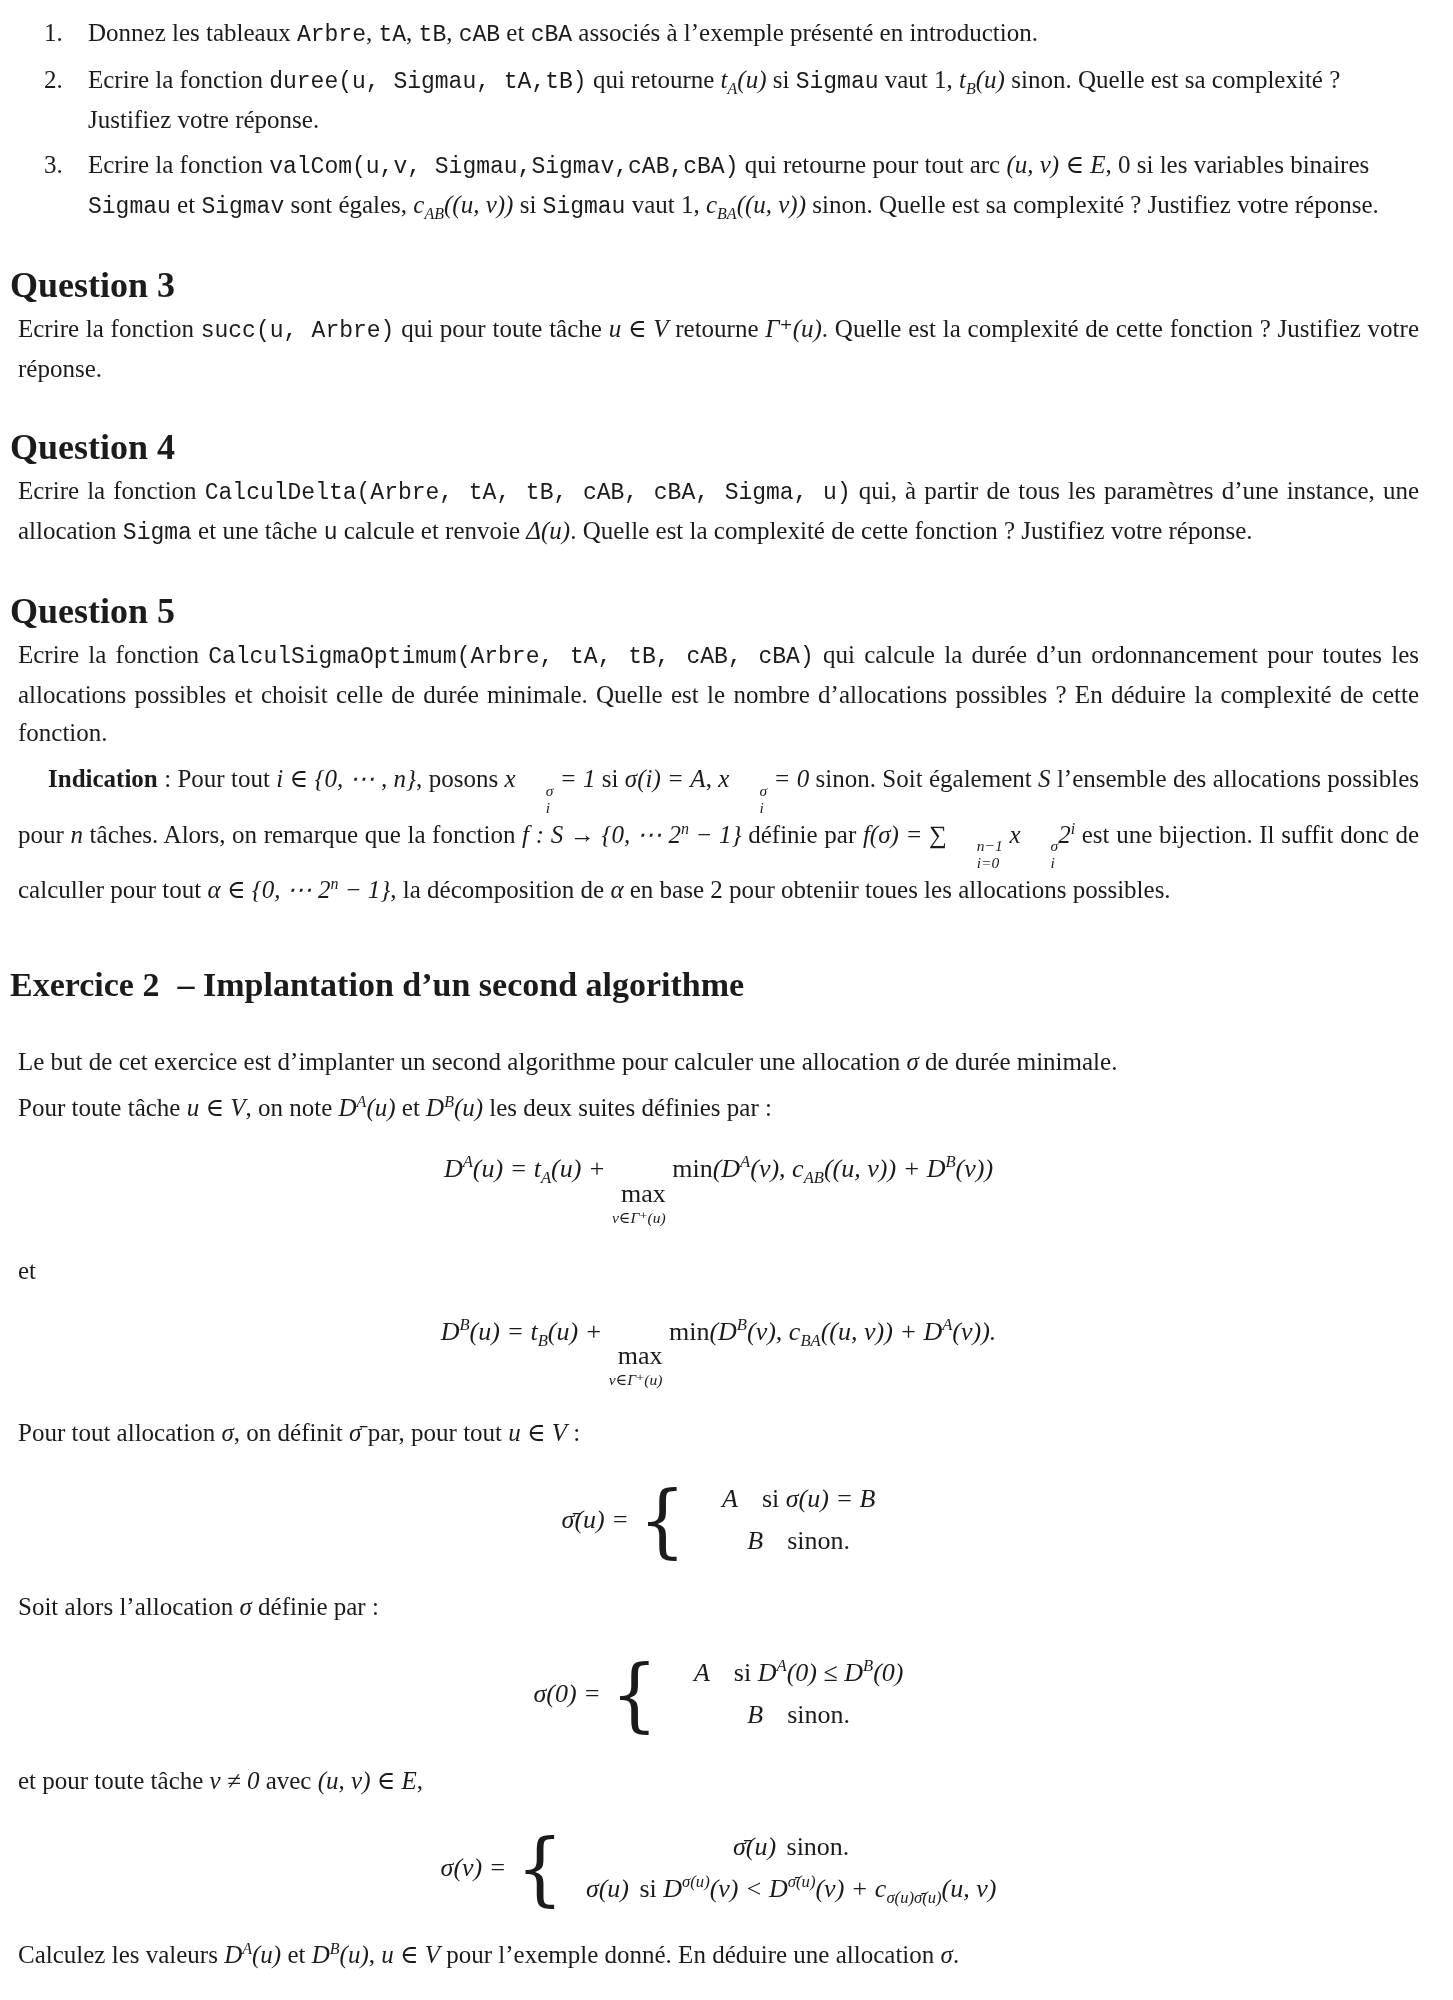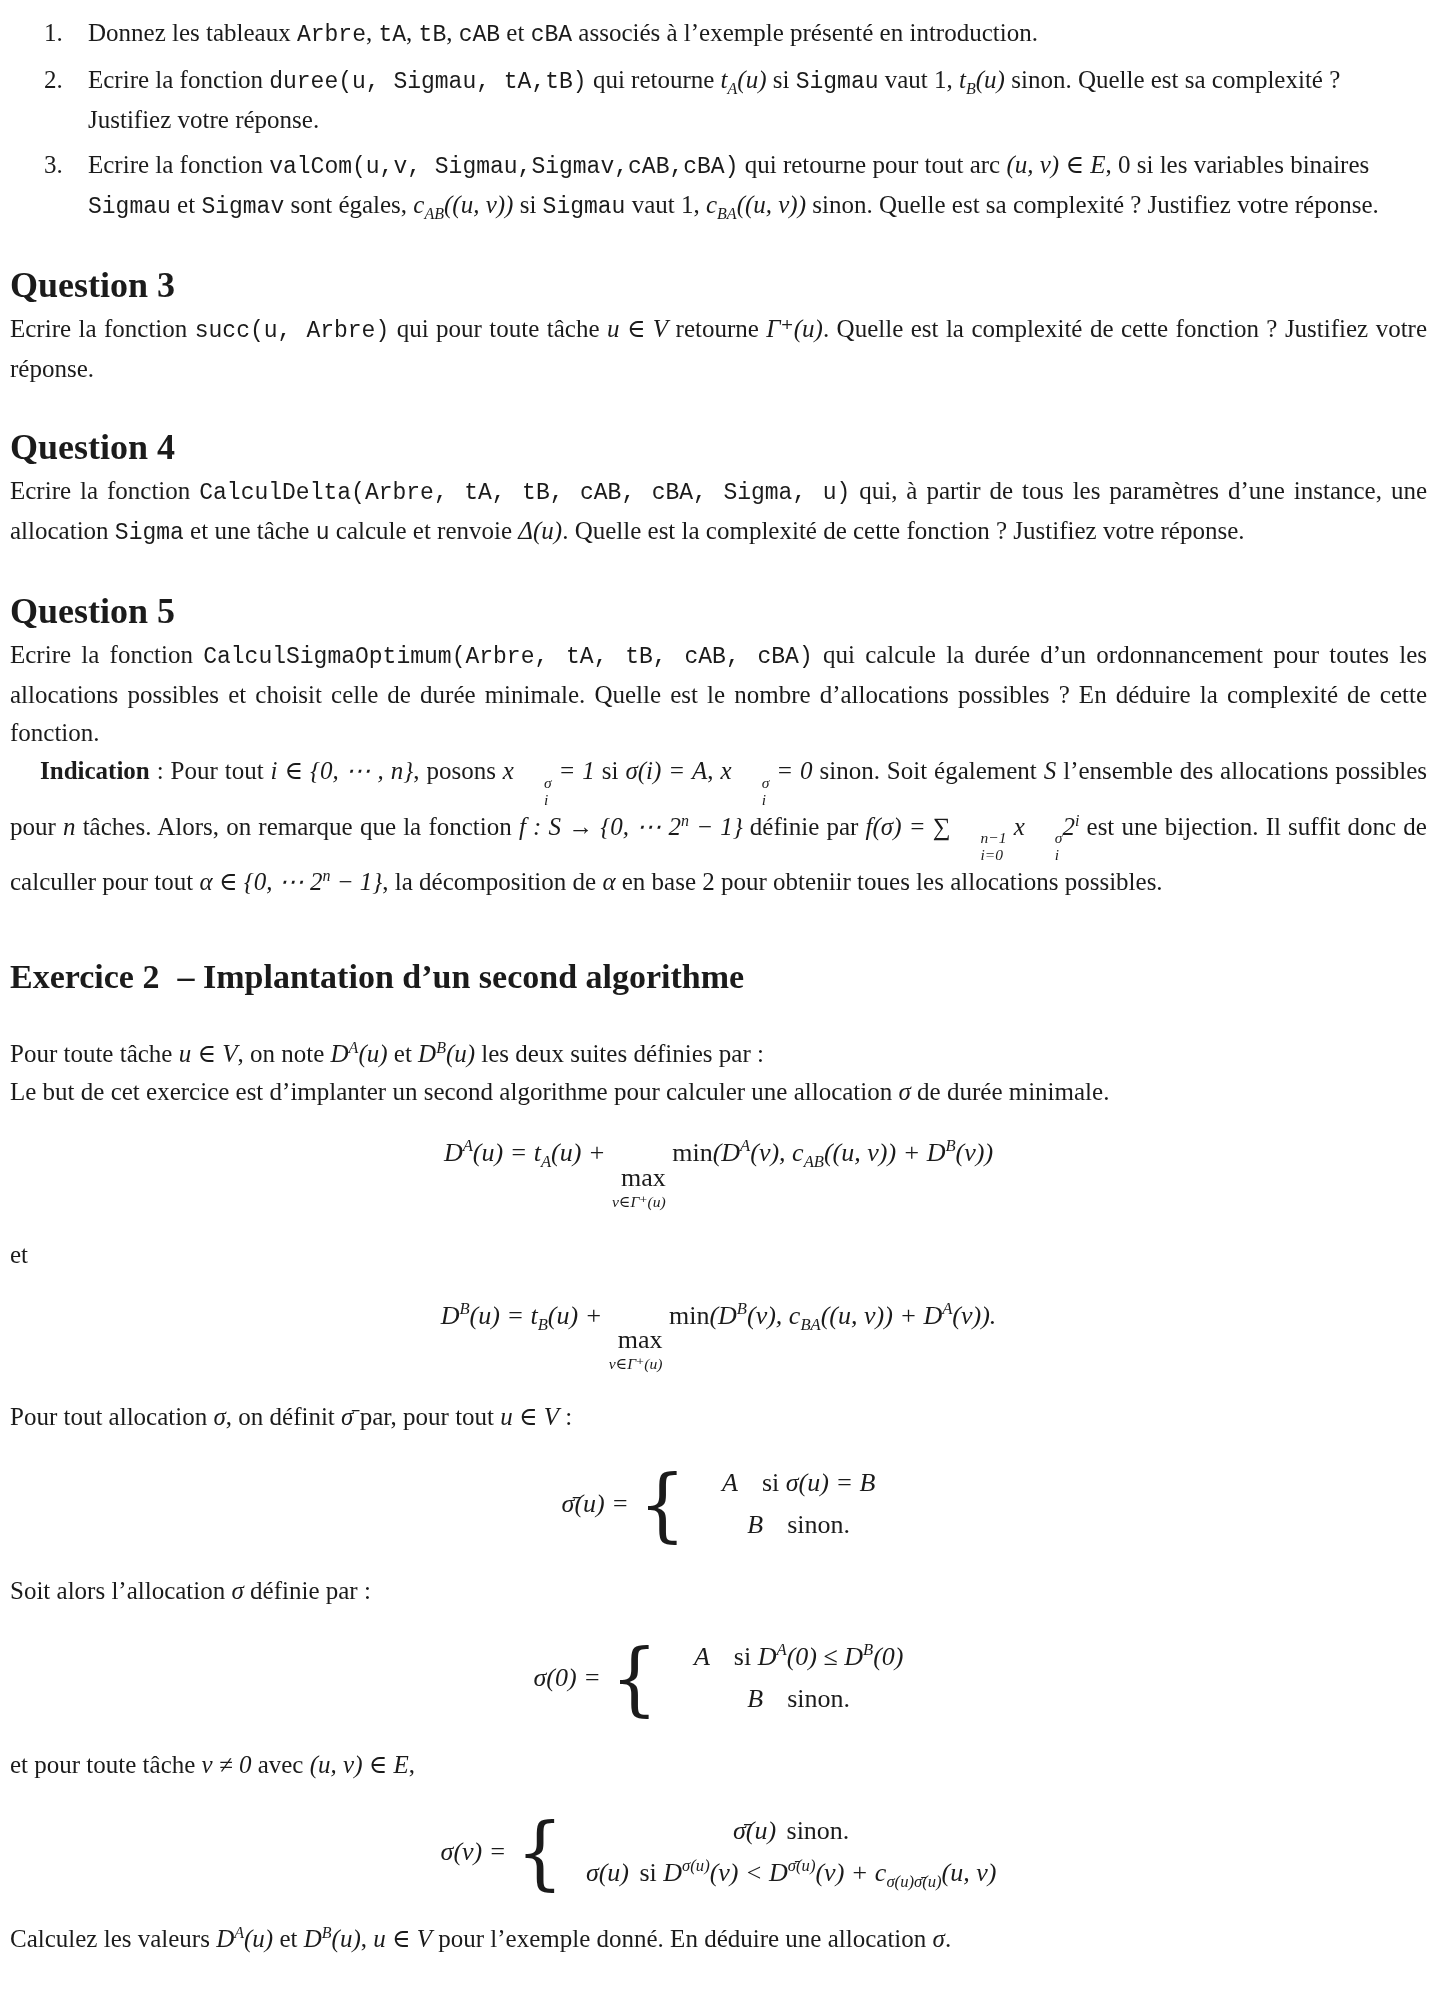--- a/index.html
+++ b/index.html
@@ -12,21 +12,21 @@
     color:#1b1b1b;
     font-family:"Liberation Serif","DejaVu Serif",serif;
     font-size:25px;line-height:38px;
     overflow:hidden;
   }
   
   .enum{margin:0;padding:0;list-style:none;}
   .enum li{position:relative;padding-left:78px;margin-bottom:7px;}
   .enum .num{position:absolute;left:34px;top:0;}
   
-  p.para{margin:0;text-align:justify;}
+  p.para{margin:8px;text-align:justify;}
   .indented{margin-left:30px;text-align:left;}
   .indent-first{text-indent:30px;}
   .mt-m{margin-top:24px;}
   
   h2.qh{font-size:36px;line-height:34px;margin:42px 0 8px 0;font-weight:bold;}
   h1.exh{font-size:34px;line-height:40px;margin:56px 0 38px 0;font-weight:bold;}
   .exlabel{margin-right:18px;}
   
   .tt{font-family:"Liberation Mono","DejaVu Sans Mono",monospace;font-size:0.92em;}
   .mi{font-style:italic;}
@@ -89,22 +89,22 @@
           <span class="sb">i=0</span>
         </span> x<span class="stk">
           <span class="sp">σ</span>
           <span class="sb">i</span>
         </span>2<sup>i</sup></span><span class="rm"> est une bijection. Il suffit donc de calculler pour tout </span><span class="mi">α ∈ {0, ⋯ 2<sup>n</sup> − 1}</span><span class="rm">, la décomposition de </span><span class="mi">α</span><span class="rm"> en base 2 pour obteniir toues les allocations possibles.</span></p>
 
   <h1 class="exh">
     <span class="exlabel">Exercice 2</span><span>– Implantation d’un second algorithme</span>
   </h1>
 
+  <p class="para indented"><span class="rm">Le but de cet exercice est d’implanter un second algorithme pour calculer une allocation </span><span class="mi">σ</span><span class="rm"> de durée minimale.</span></p>
   <p class="para indented"><span class="rm">Pour toute tâche </span><span class="mi">u ∈ V</span><span class="rm">, on note </span><span class="mi">D<sup>A</sup>(u)</span><span class="rm"> et </span><span class="mi">D<sup>B</sup>(u)</span><span class="rm"> les deux suites définies par :</span></p>
-  <p class="para indented"><span class="rm">Le but de cet exercice est d’implanter un second algorithme pour calculer une allocation </span><span class="mi">σ</span><span class="rm"> de durée minimale.</span></p>
 
   <div class="formula"><span class="mi">D<sup>A</sup>(u) = t<sub>A</sub>(u) + </span><span class="limop">
         <span class="opname">max</span>
         <span class="under">v∈Γ⁺(u)</span>
       </span><span class="rm"> min</span><span class="mi">(D<sup>A</sup>(v), c<sub>AB</sub>((u, v)) + D<sup>B</sup>(v))</span></div>
   <p class="para">et</p>
   <div class="formula"><span class="mi">D<sup>B</sup>(u) = t<sub>B</sub>(u) + </span><span class="limop">
         <span class="opname">max</span>
         <span class="under">v∈Γ⁺(u)</span>
       </span><span class="rm"> min</span><span class="mi">(D<sup>B</sup>(v), c<sub>BA</sub>((u, v)) + D<sup>A</sup>(v)).</span></div>

